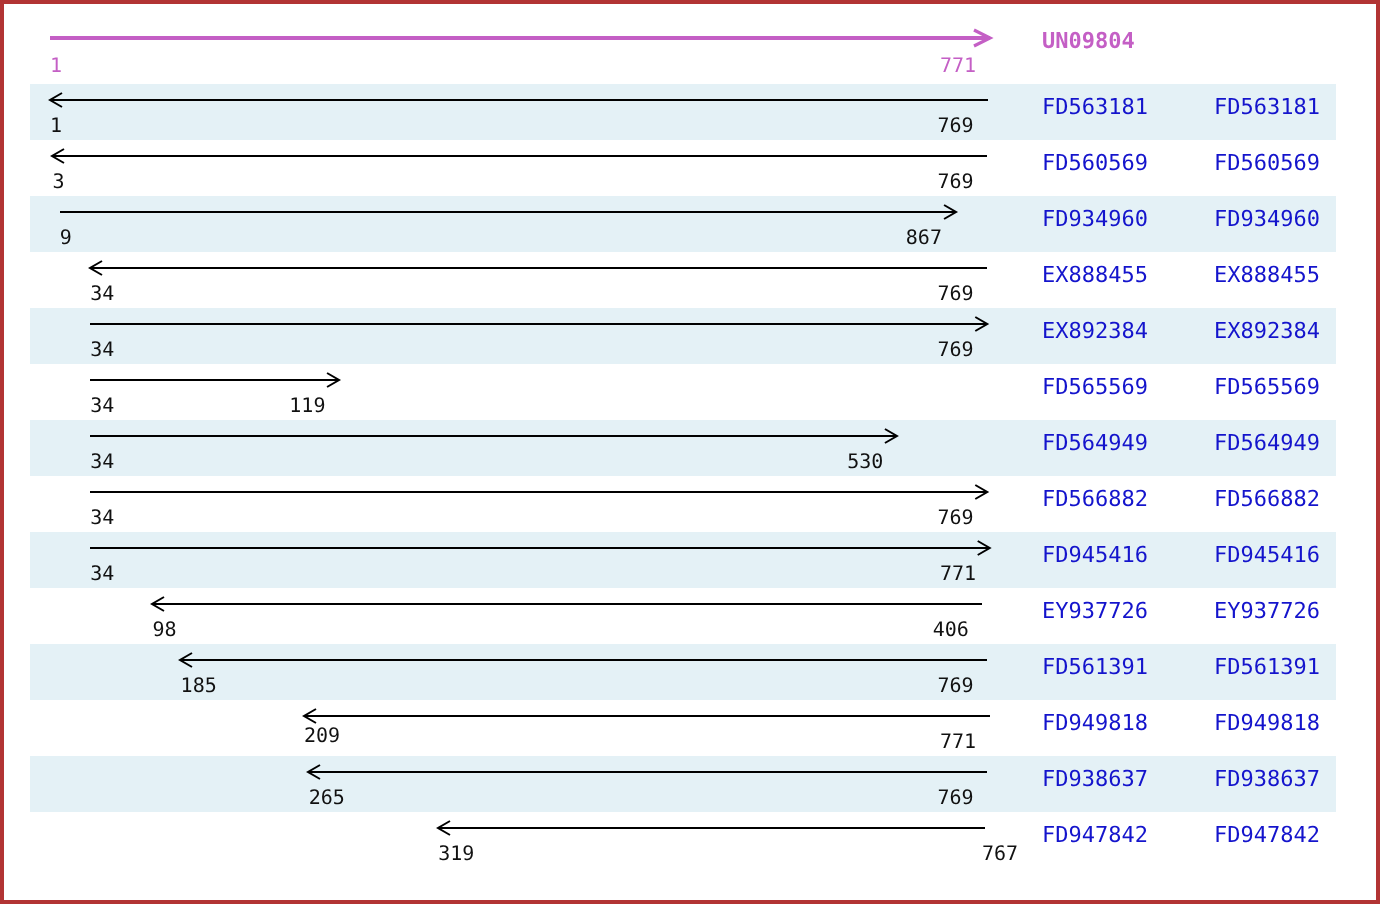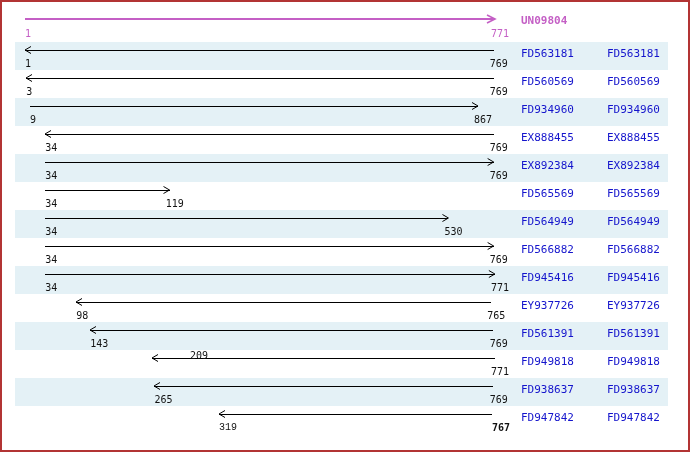--- a/index.html
+++ b/index.html
@@ -14,21 +14,21 @@
   }
   .row{position:absolute;left:0;width:686px;}
   .band{position:absolute;top:0;bottom:0;background:#E4F1F6;}
   .arrow-svg{position:absolute;}
   .num{
     position:absolute;
     font-size:10px;line-height:12px;
     color:#111111;
     white-space:nowrap;
   }
-  .num.end{width:60px;text-align:center;}
+  .num.end{width:60px;}
   .seqid{
     position:absolute;
     font-size:11px;line-height:13px;
     color:#1414CC;
     white-space:nowrap;
     cursor:pointer;
     text-decoration:none;
   }
   .query .num,.query .seqid{color:#C45FC5;}
 </style>
@@ -140,60 +140,60 @@
         <div class="num end" style="left: 468px; top: 16px;">771</div>
         <span class="seqid" style="left: 519px; top: 5px;">FD945416</span>
         <span class="seqid" style="left: 605px; top: 5px;">FD945416</span>
       </div>
       <div class="row" style="top: 292px; height: 28px;">
         <svg width="429.06493506493507" height="14" class="arrow-svg" style="left: 67.2727px; top: 1px;">
           <line x1="7" x2="422.06493506493507" y1="7" y2="7" stroke="#000000" stroke-width="1" shape-rendering="crispEdges"></line>
           <polyline points="13,3.5 7,7 13,10.5" fill="none" stroke="#000000" stroke-width="1"></polyline>
         </svg>
         <div class="num start" style="left: 74.2727px; top: 16px;">98</div>
-        <div class="num end" style="left: 464.338px; top: 16px;">765</div>
+        <div class="num end" style="left: 464.338px; top: 16px;">406</div>
         <span class="seqid" style="left: 519px; top: 5px;">EY937726</span>
         <span class="seqid" style="left: 605px; top: 5px;">EY937726</span>
       </div>
       <div class="row" style="top: 320px; height: 28px;">
         <div class="band" style="left: 13px; width: 653px; background: rgb(228, 241, 246);"></div>
         <svg width="417.4675324675324" height="14" class="arrow-svg" style="left: 81.3117px; top: 1px;">
           <line x1="7" x2="410.4675324675324" y1="7" y2="7" stroke="#000000" stroke-width="1" shape-rendering="crispEdges"></line>
           <polyline points="13,3.5 7,7 13,10.5" fill="none" stroke="#000000" stroke-width="1"></polyline>
         </svg>
-        <div class="num start" style="left: 88.3117px; top: 16px;">143</div>
+        <div class="num start" style="left: 88.3117px; top: 16px;">185</div>
         <div class="num end" style="left: 466.779px; top: 16px;">769</div>
         <span class="seqid" style="left: 519px; top: 5px;">FD561391</span>
         <span class="seqid" style="left: 605px; top: 5px;">FD561391</span>
       </div>
       <div class="row" style="top: 348px; height: 28px;">
         <svg width="357.038961038961" height="14" class="arrow-svg" style="left: 142.961px; top: 1px;">
           <line x1="7" x2="350.038961038961" y1="7" y2="7" stroke="#000000" stroke-width="1" shape-rendering="crispEdges"></line>
           <polyline points="13,3.5 7,7 13,10.5" fill="none" stroke="#000000" stroke-width="1"></polyline>
         </svg>
-        <div class="num start" style="left: 149.961px; top: 0; margin-left: 38px;">209</div>
+        <div class="num start" style="left: 149.961px; top: 13px;">209</div>
         <div class="num end" style="left: 468px; top: 16px;">771</div>
         <span class="seqid" style="left: 519px; top: 5px;">FD949818</span>
         <span class="seqid" style="left: 605px; top: 5px;">FD949818</span>
       </div>
       <div class="row" style="top: 376px; height: 28px;">
         <div class="band" style="left: 13px; width: 653px; background: rgb(228, 241, 246);"></div>
         <svg width="353.37662337662334" height="14" class="arrow-svg" style="left: 145.403px; top: 1px;">
           <line x1="7" x2="346.37662337662334" y1="7" y2="7" stroke="#000000" stroke-width="1" shape-rendering="crispEdges"></line>
           <polyline points="13,3.5 7,7 13,10.5" fill="none" stroke="#000000" stroke-width="1"></polyline>
         </svg>
         <div class="num start" style="left: 152.403px; top: 16px;">265</div>
         <div class="num end" style="left: 466.779px; top: 16px;">769</div>
         <span class="seqid" style="left: 519px; top: 5px;">FD938637</span>
         <span class="seqid" style="left: 605px; top: 5px;">FD938637</span>
       </div>
       <div class="row" style="top: 404px; height: 28px;">
         <svg width="287.45454545454544" height="14" class="arrow-svg" style="left: 210.104px; top: 1px;">
           <line x1="7" x2="280.45454545454544" y1="7" y2="7" stroke="#000000" stroke-width="1" shape-rendering="crispEdges"></line>
           <polyline points="13,3.5 7,7 13,10.5" fill="none" stroke="#000000" stroke-width="1"></polyline>
         </svg>
-        <div class="num start" style="left: 217.104px; top: 16px; font-family: Liberation Mono, monospace;">319</div>
-        <div class="num end" style="left: 469px; top: 16px; font-weight: bold;">767</div>
+        <div class="num start" style="left: 217.104px; top: 16px;">319</div>
+        <div class="num end" style="left: 489px; top: 16px;">767</div>
         <span class="seqid" style="left: 519px; top: 5px;">FD947842</span>
         <span class="seqid" style="left: 605px; top: 5px;">FD947842</span>
       </div>
     </div>
 </div>
 
 </body></html>

